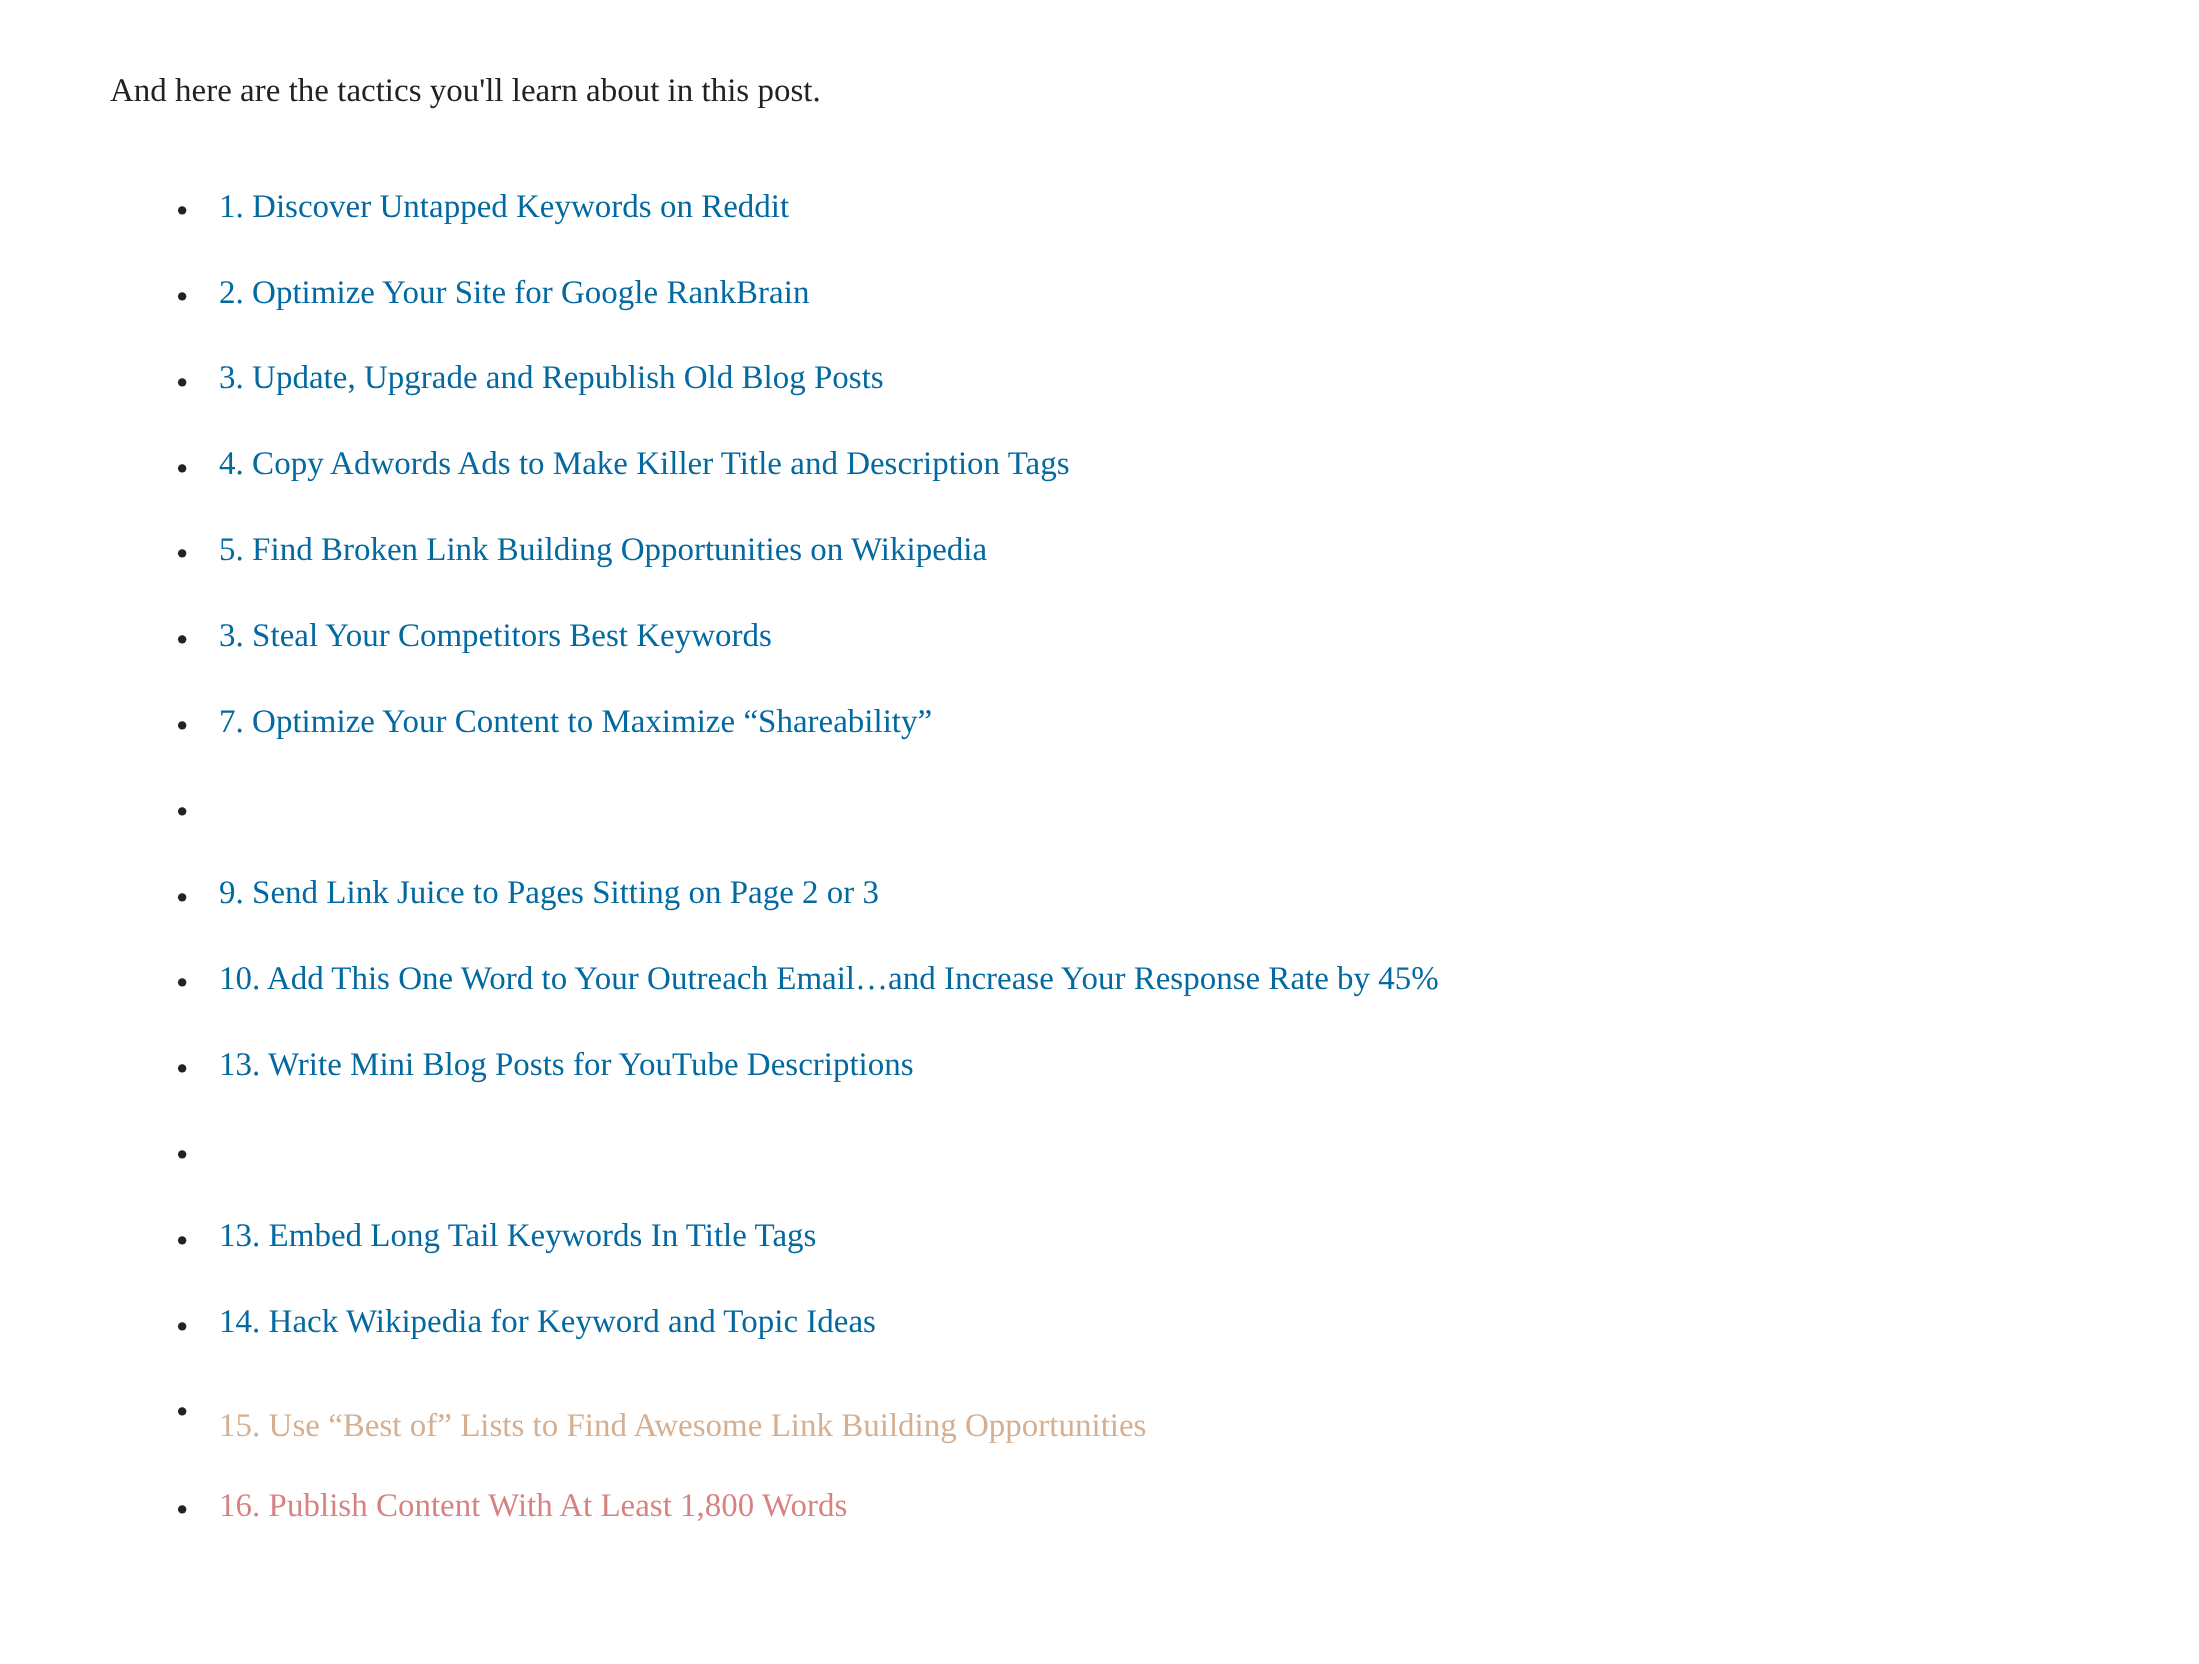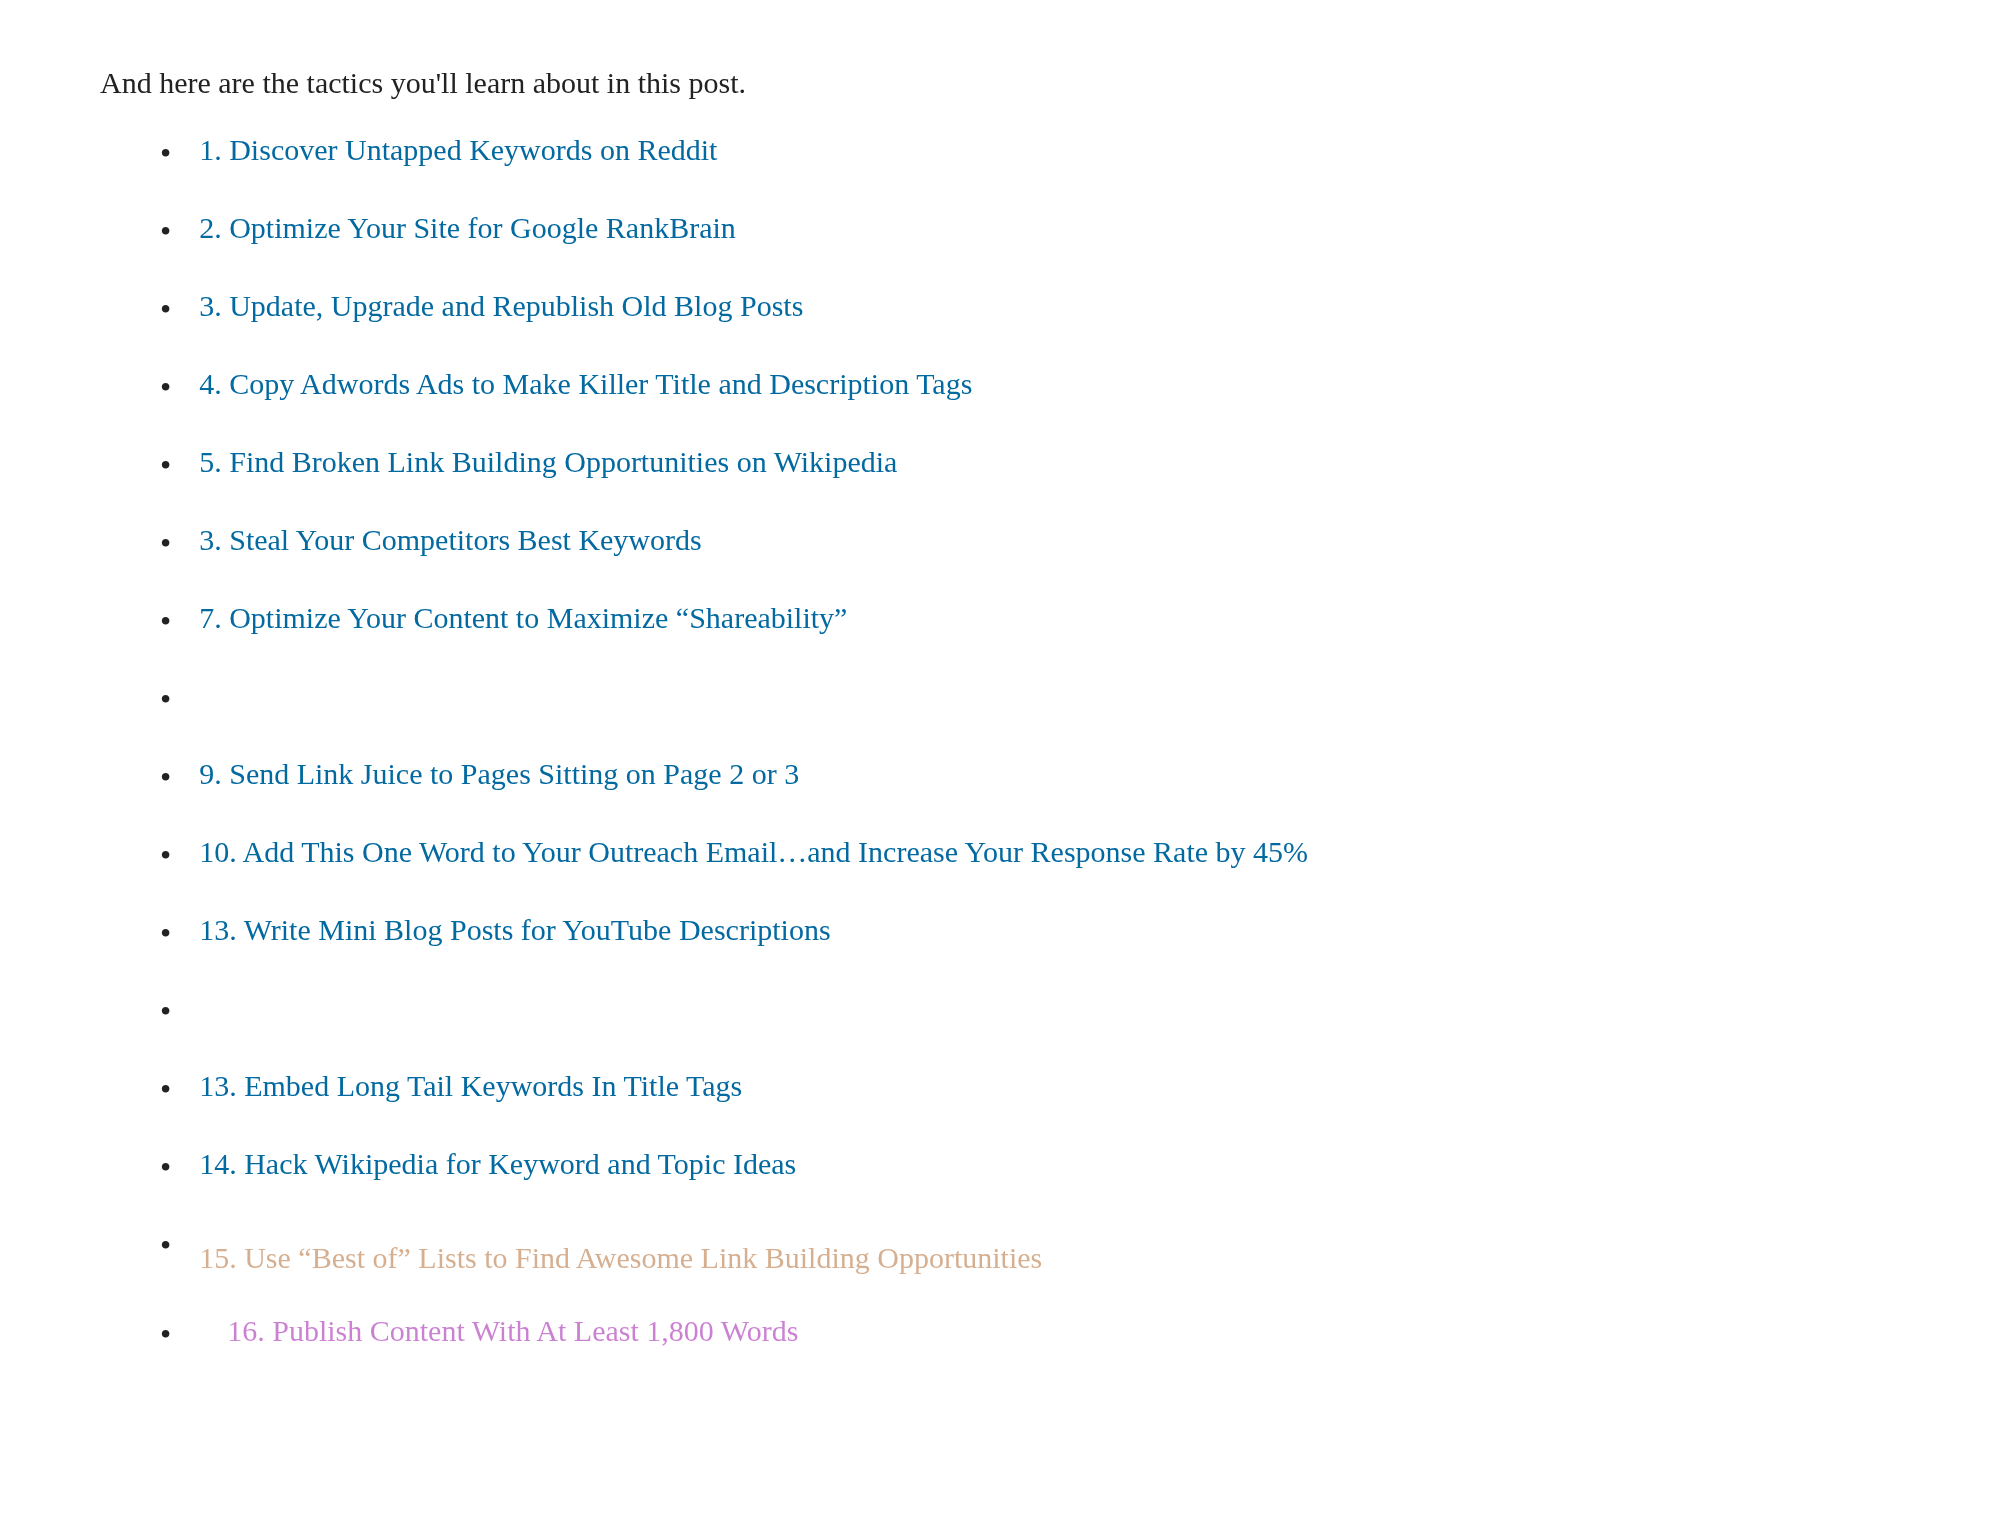--- a/index.html
+++ b/index.html
@@ -14,21 +14,21 @@
       font-size: 28px;
       color: #222222;
       width: 1999px;
       min-height: 1513px;
       padding: 60px 100px 60px 100px;
     }
 
     .intro-text {
       font-size: 30px;
       color: #222222;
-      margin-bottom: 22px;
+      margin-bottom: 60px;
       line-height: 1.5;
     }
 
     .tactics-list {
       list-style: none;
       padding: 0;
       margin: 0 0 0 60px;
     }
 
     .tactics-list li {
@@ -53,23 +53,22 @@
       line-height: 1.5;
     }
 
     .tactic-link.faded {
       color: #c8956b;
       opacity: 0.75;
       margin-top: 16px;
     }
 
     .tactic-link.very-faded {
-      color: #a21caf;
+      color: #b91c1c;
       opacity: 0.55;
-      margin-left: 28px;
     }
   </style>
 </head>
 <body>
 
 <p class="intro-text">And here are the tactics you'll learn about in this post.</p>
 
 <ul class="tactics-list" id="tactics-list">
 <li>
       <span class="bullet">•</span>

